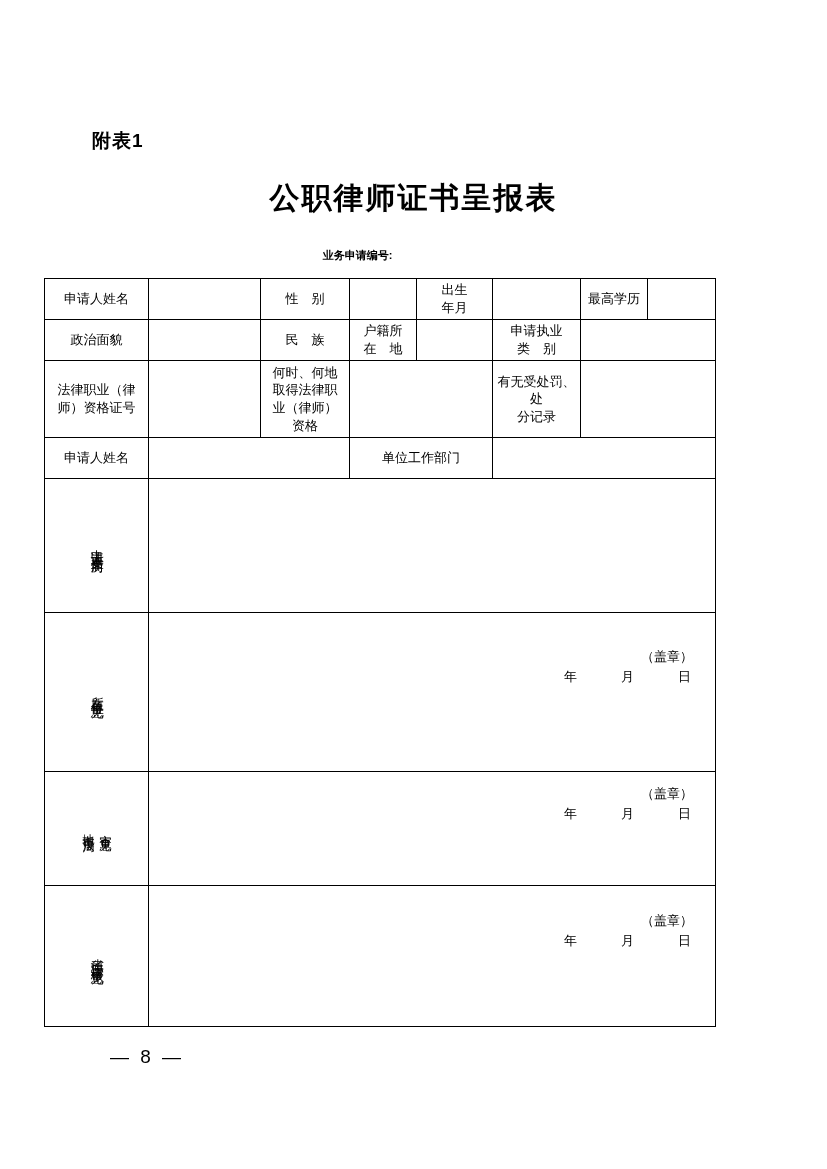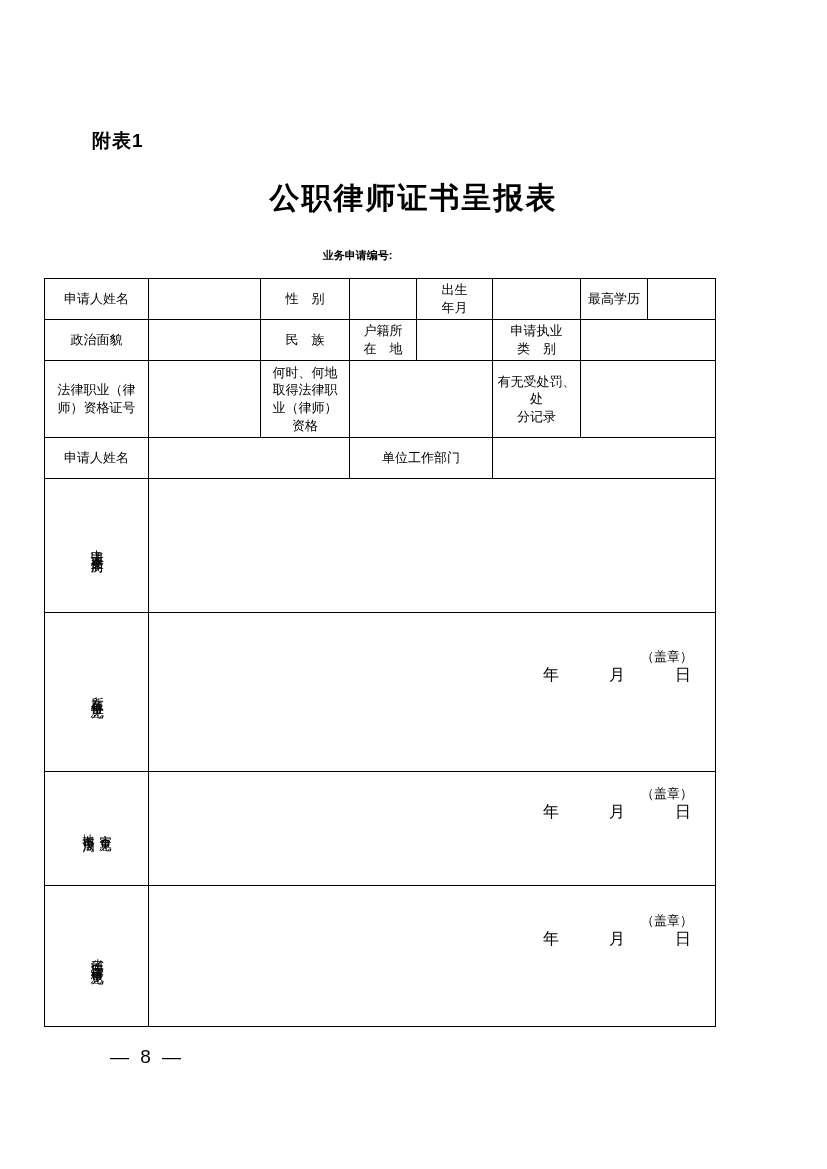--- a/index.html
+++ b/index.html
@@ -95,21 +95,21 @@
     right: 22px;
     bottom: 26px;
     font-size: 13px;
     font-family: "Liberation Sans", sans-serif;
     text-align: right;
   }
   .datesign {
     position: absolute;
     right: 18px;
     bottom: 6px;
-    font-size: 16px;
+    font-size: 13px;
     font-family: "Liberation Sans", sans-serif;
     letter-spacing: 6px;
   }
   .page-num {
     position: absolute;
     left: 110px;
     top: 1046px;
     font-size: 19px;
     font-family: "Liberation Sans", sans-serif;
     letter-spacing: 3px;

